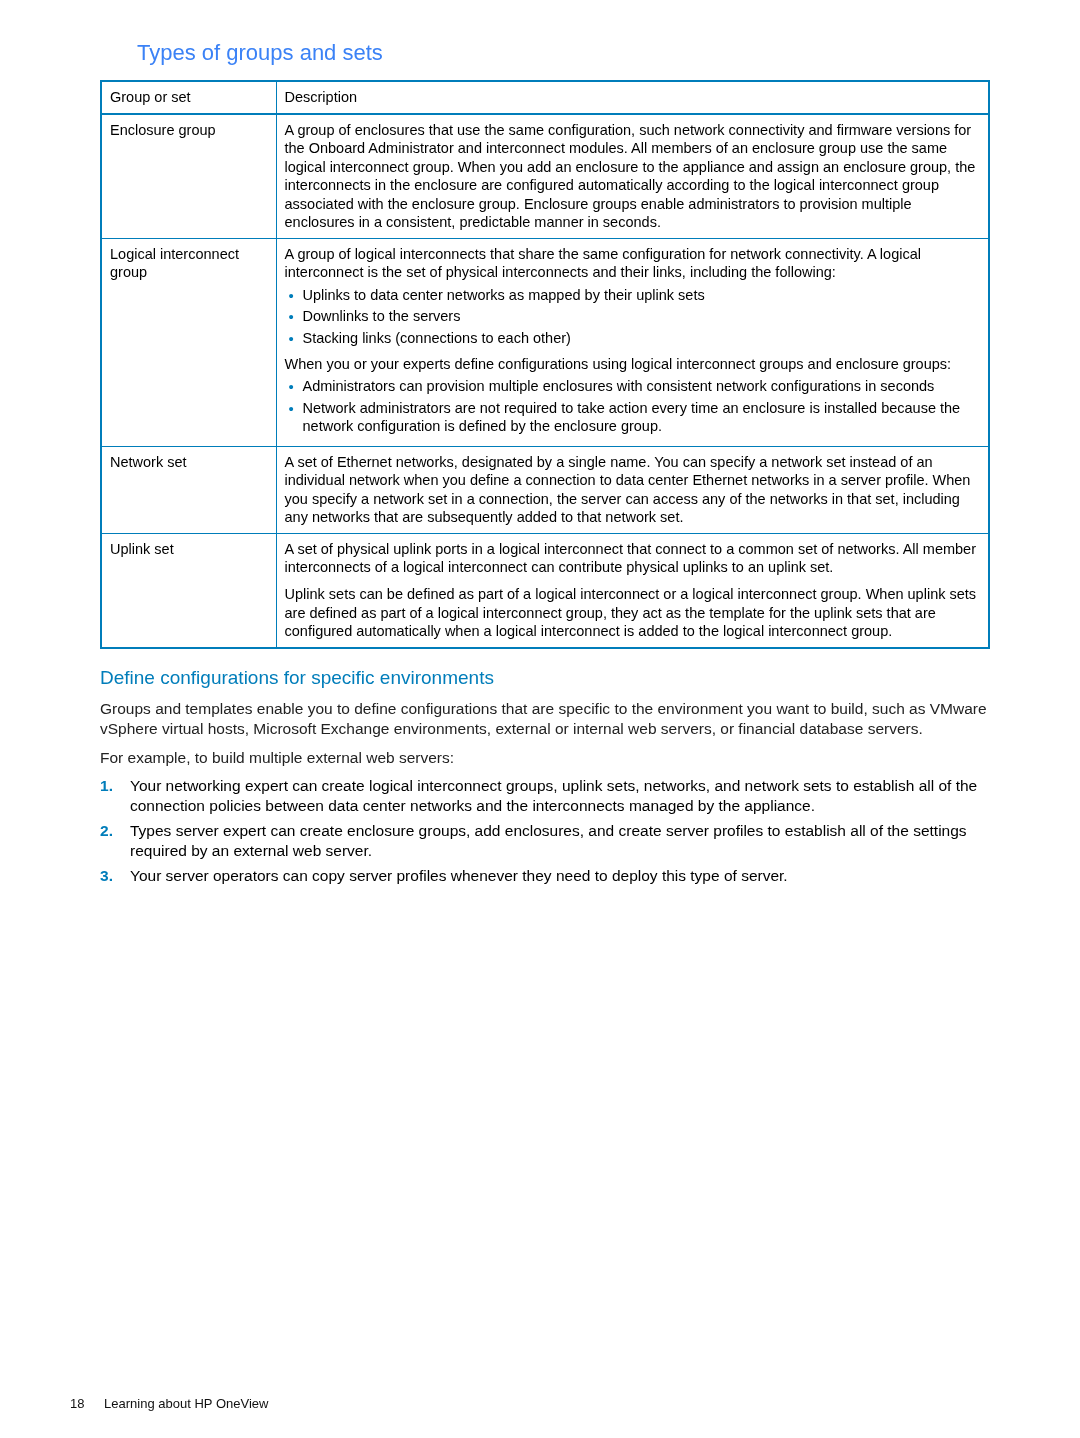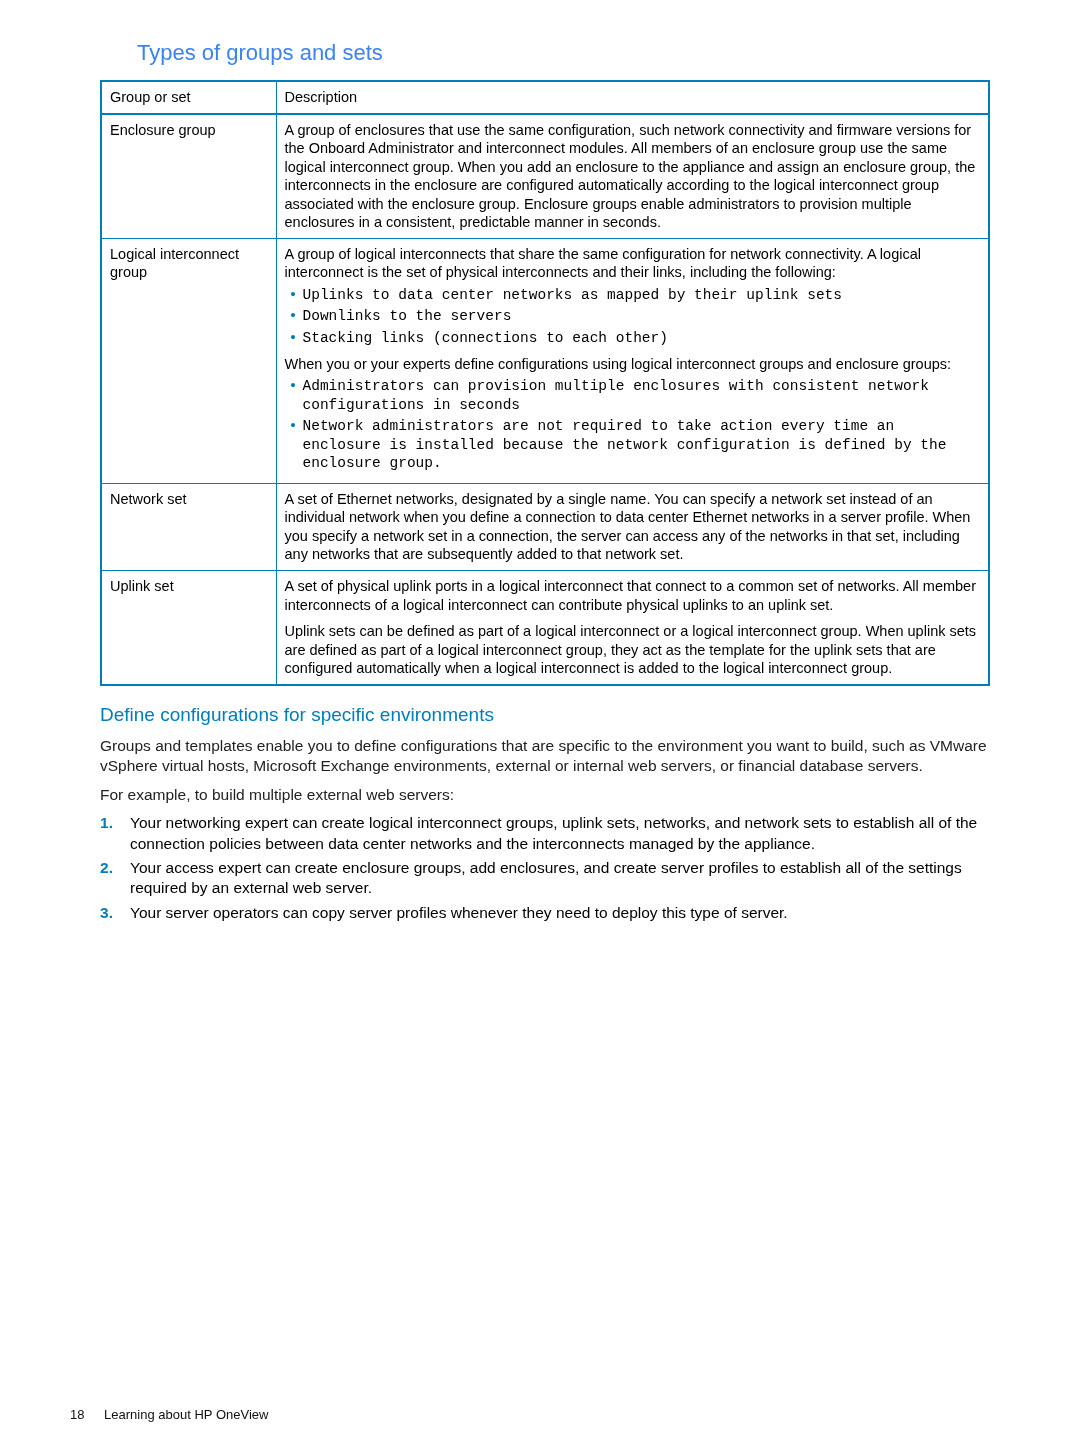--- a/index.html
+++ b/index.html
@@ -4,28 +4,28 @@
 <style>
   * { box-sizing: border-box; margin: 0; padding: 0; }
   html, body { width: 1080px; height: 1438px; background: #fff; font-family: Arial, Helvetica, sans-serif; color: #000; }
   .page { padding: 40px 90px 40px 100px; }
   .h2 { color: #3b82f6; font-size: 22px; font-weight: 400; margin-bottom: 14px; margin-left: 37px; }
   .h3 { color: #007dba; font-size: 19px; font-weight: 400; margin-top: 18px; margin-bottom: 10px; }
   table.main { width: 100%; border-collapse: collapse; border: 2px solid #007dba; table-layout: fixed; }
   table.main th, table.main td { border: 1px solid #007dba; padding: 6px 8px; vertical-align: top; font-size: 14.5px; line-height: 1.28; text-align: left; }
   table.main th { font-weight: 400; border-bottom: 2px solid #007dba; }
   col.c1 { width: 175px; }
-  ul.blue { list-style: none; padding-left: 0; margin: 4px 0; font-family: Liberation Mono, monospace; }
+  ul.blue { list-style: none; padding-left: 0; margin: 4px 0; }
   ul.blue li { position: relative; padding-left: 18px; margin: 3px 0; }
   ul.blue li::before { content: "•"; color: #007dba; position: absolute; left: 4px; top: 0; font-size: 15px; }
   .para { font-size: 15.5px; line-height: 1.32; margin: 8px 0; color: #222; }
   ol.steps { list-style: none; counter-reset: step; padding-left: 0; margin-top: 6px; }
   ol.steps > li { counter-increment: step; position: relative; padding-left: 30px; font-size: 15.5px; line-height: 1.32; margin: 4px 0; }
   ol.steps > li::before { content: counter(step) "."; position: absolute; left: 0; top: 0; color: #007dba; font-weight: 700; font-size: 15.5px; }
-  .footer { position: absolute; bottom: 16px; left: 70px; font-size: 13px; color: #111; }
+  .footer { position: absolute; bottom: 27px; left: 70px; font-size: 13px; color: #111; }
   .footer .pn { margin-right: 16px; }
 </style>
 </head>
 <body>
 
 <div class="page">
   <div class="h2">Types of groups and sets</div>
 
   <table class="main">
     <colgroup>
@@ -73,21 +73,21 @@
     </tbody>
   </table>
 
   <div class="h3">Define configurations for specific environments</div>
 
   <p class="para">Groups and templates enable you to define configurations that are specific to the environment you want to build, such as VMware vSphere virtual hosts, Microsoft Exchange environments, external or internal web servers, or financial database servers.</p>
   <p class="para">For example, to build multiple external web servers:</p>
 
   <ol class="steps">
     <li>Your networking expert can create logical interconnect groups, uplink sets, networks, and network sets to establish all of the connection policies between data center networks and the interconnects managed by the appliance.</li>
-    <li>Your access expert can create enclosure groups, add enclosures, and create server profiles to establish all of the settings required by an external web server.</li>
+    <li>Types server expert can create enclosure groups, add enclosures, and create server profiles to establish all of the settings required by an external web server.</li>
     <li>Your server operators can copy server profiles whenever they need to deploy this type of server.</li>
   </ol>
 </div>
 
 <div class="footer">
   <span class="pn">18</span>
   <span>Learning about HP OneView</span>
 </div>
 
 </body></html>

